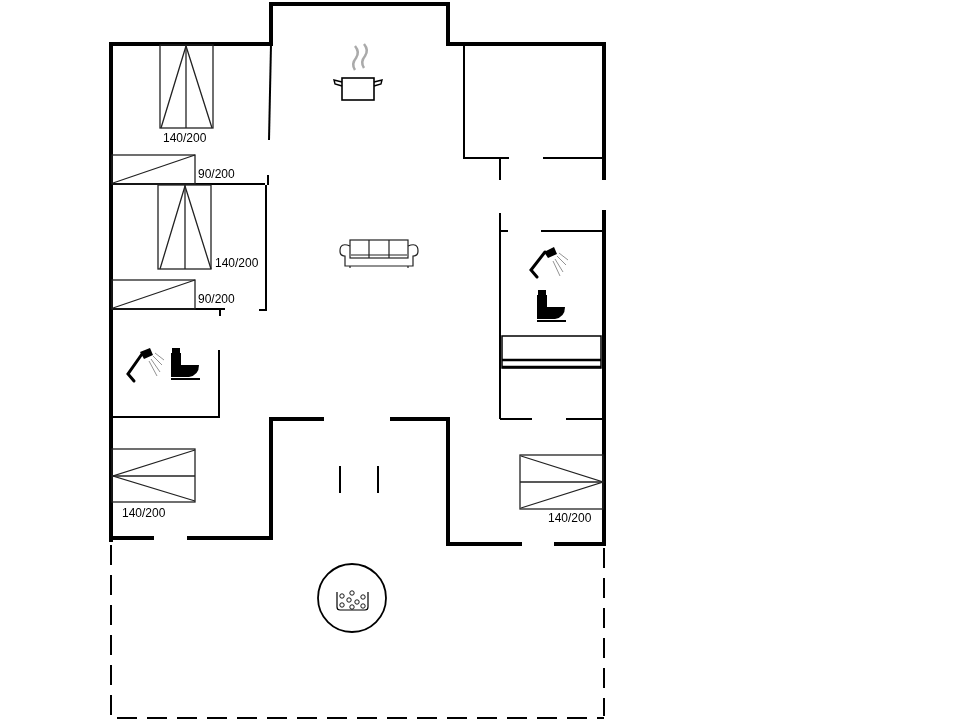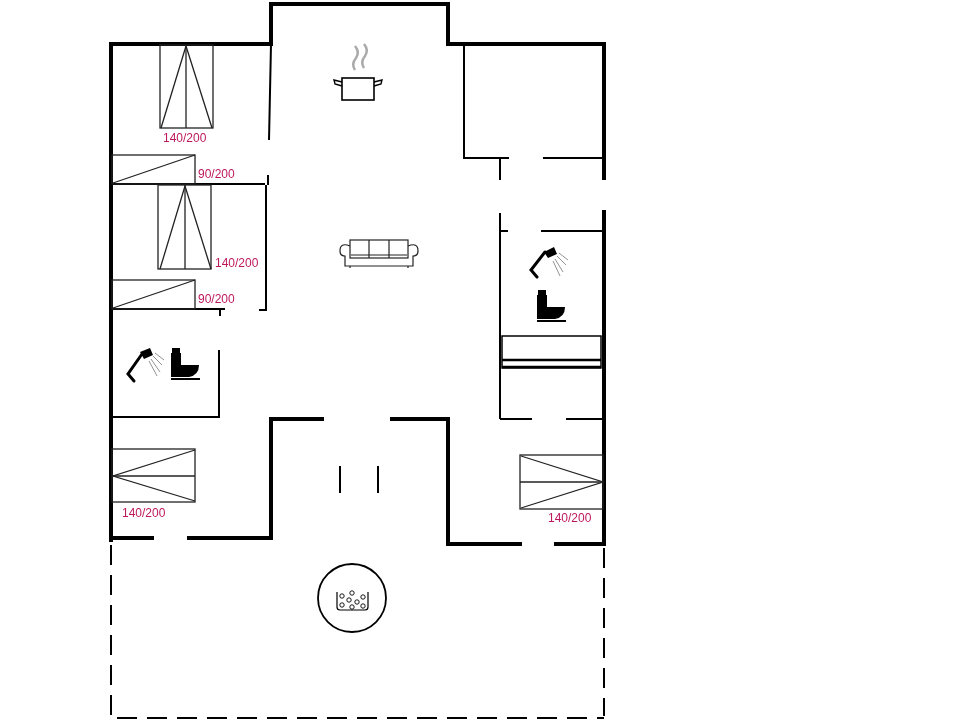--- a/index.html
+++ b/index.html
@@ -1,18 +1,18 @@
 <!DOCTYPE html>
 <html><head>
 <meta charset="utf-8">
 <style>
   html, body { margin:0; padding:0; background:#ffffff; }
   body { width:960px; height:720px; position:relative; overflow:hidden; font-family:"Liberation Sans", sans-serif; }
   #plan { position:absolute; left:0; top:0; width:960px; height:720px; }
-  .lbl { position:absolute; font-size:12px; color:#be185d; line-height:1; white-space:nowrap; }
+  .lbl { position:absolute; font-size:12px; color:#000000; line-height:1; white-space:nowrap; }
 </style>
 </head>
 <body>
 
 <svg id="plan" viewBox="0 0 960 720" xmlns="http://www.w3.org/2000/svg">
 
   <g stroke="#000" stroke-width="4" fill="none" stroke-linecap="square">
     <polyline points="111,540 111,44 271,44 271,4 448,4 448,44 604,44 604,178"></polyline>
     <line x1="604" y1="212" x2="604" y2="544"></line>
 

